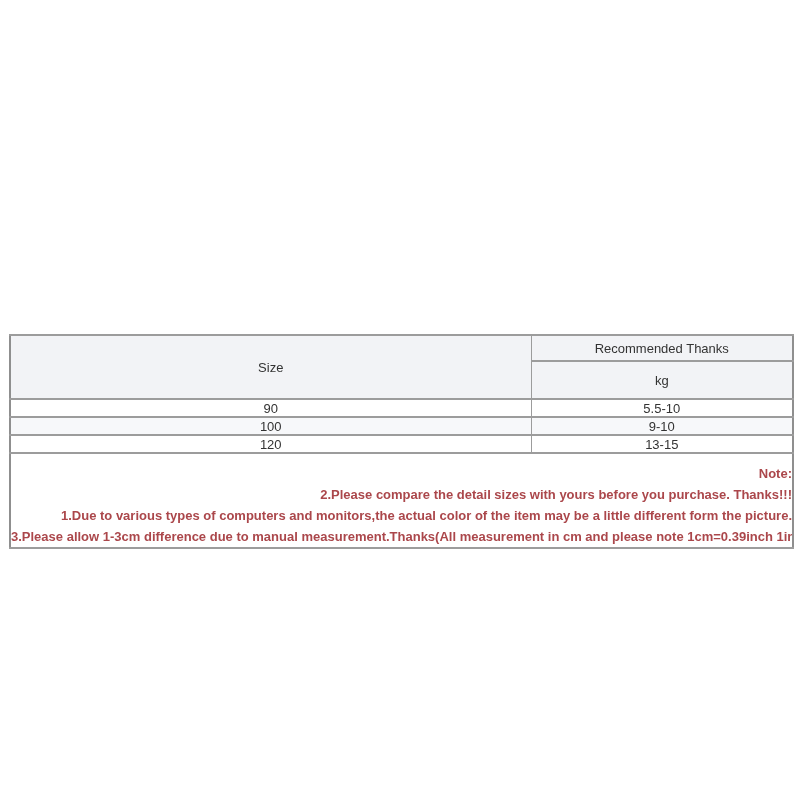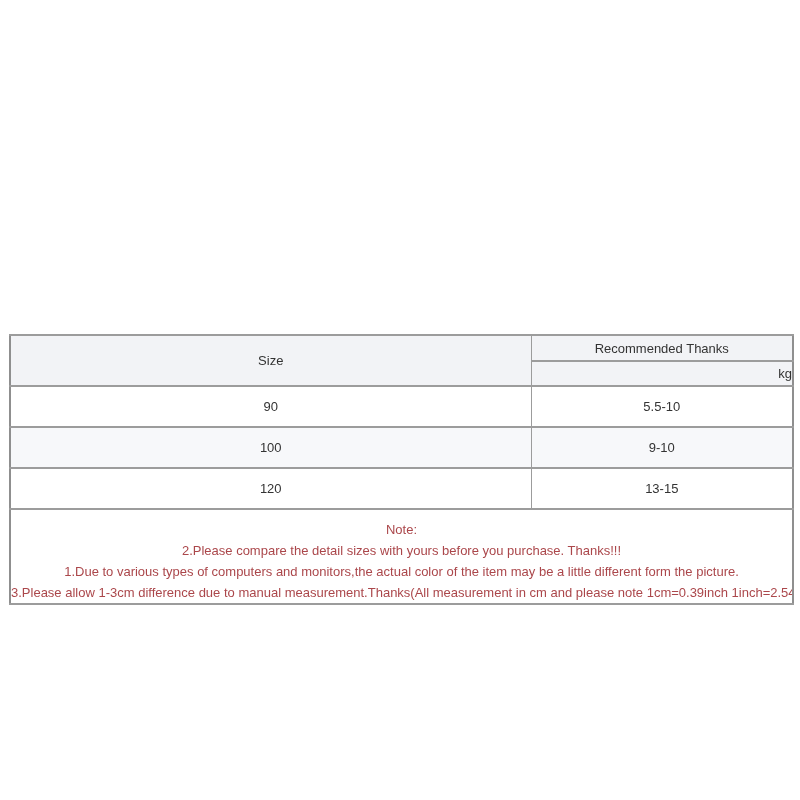--- a/index.html
+++ b/index.html
@@ -30,35 +30,36 @@
     border-top-width: 2px;
     border-bottom-width: 2px;
     text-align: center;
     vertical-align: middle;
     overflow: hidden;
   }
   col.c-size  { width: 521px; }
   col.c-weight{ width: 262px; }
   .hdr { background: var(--header-bg, #f2f3f6); }
   tr.hdr-row-1 td { height: 26px; }
-  tr.hdr-row-2 td { height: 25px; text-align: right; }
-  tr.data-row td  { height: 41px; background: #ffffff; }
+  tr.hdr-row-2 td { height: 38px; }
+  tr.data-row td  { height: 18px; background: #ffffff; }
   tr.data-row.alt td { background: var(--alt-row-bg, #f7f8fa); }
   .note-cell {
     height: 88px;
     vertical-align: top;
     padding-top: 9px;
     background: #ffffff;
   }
   .note-cell div {
     color: var(--note-color, #ab474b);
     font-size: 13px;
     line-height: 21px;
-    text-align: center;
+    text-align: right;
     white-space: nowrap;
+    font-weight: bold;
   }
 </style>
 </head>
 <body>
 
 <div class="canvas">
   <table class="size-table">
     <colgroup>
       <col class="c-size">
       <col class="c-weight">

